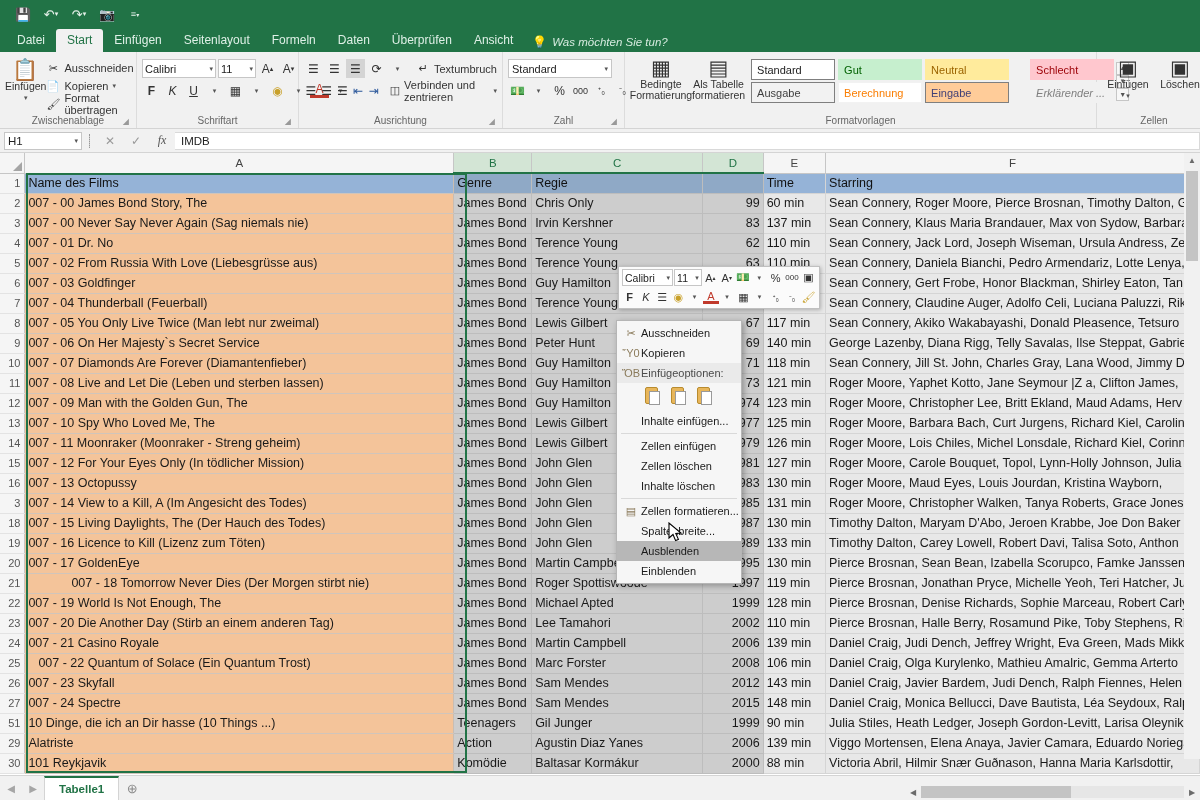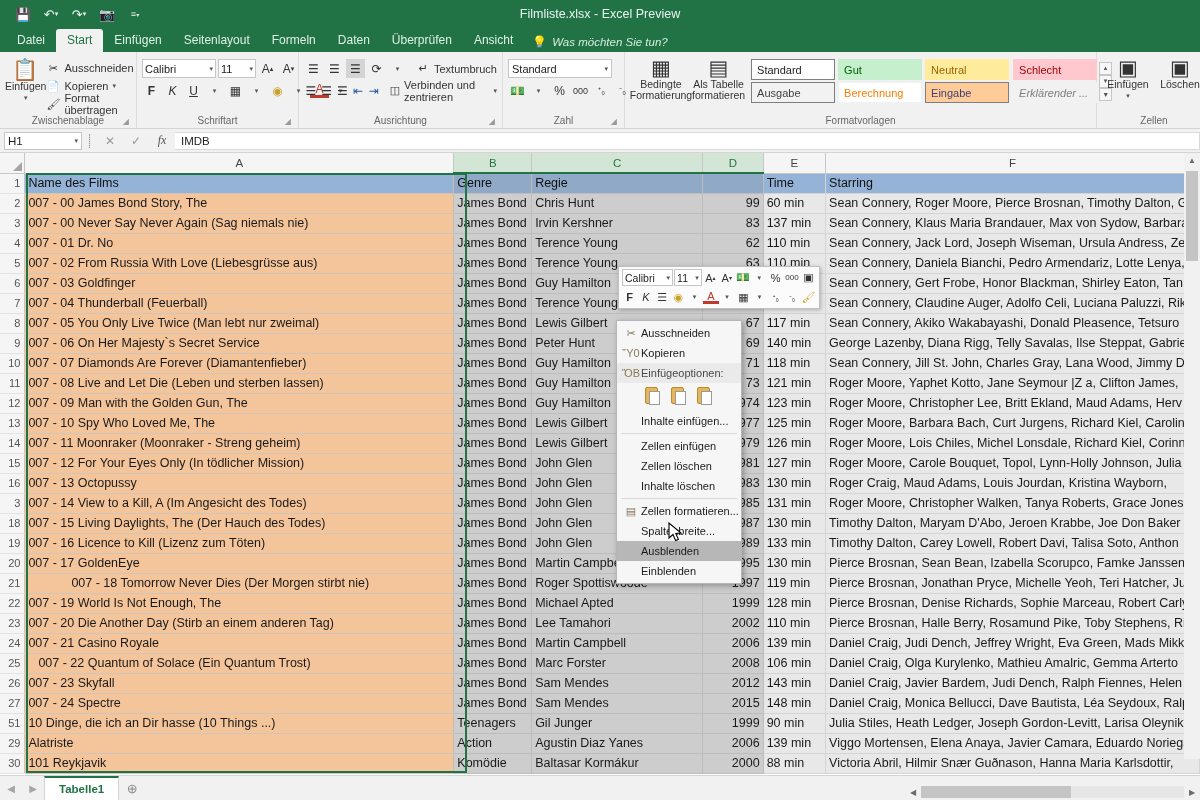--- a/index.html
+++ b/index.html
@@ -190,21 +190,20 @@
 <body>
 
 <div id="titlebar">
   <div id="qat">
     <div class="qbtn">💾</div>
     <div class="qbtn">↶<span style="font-size:7px">▾</span></div>
     <div class="qbtn">↷<span style="font-size:7px">▾</span></div>
     <div class="qbtn">📷</div>
     <div class="qbtn" style="font-size:9px">≡<span style="font-size:6px">▾</span></div>
   </div>
-  <div id="title-text">Filmliste.xlsx  -  Excel Preview</div>
 </div>
 
 <div id="tabstrip">
   <div class="tab">Datei</div>
   <div class="tab active">Start</div>
   <div class="tab">Einfügen</div>
   <div class="tab">Seitenlayout</div>
   <div class="tab">Formeln</div>
   <div class="tab">Daten</div>
   <div class="tab">Überprüfen</div>
@@ -366,21 +365,21 @@
           <div class="stylebox s-ausgabe">Ausgabe</div>
         </div>
         <div class="stylecol" style="margin-left:3px">
           <div class="stylebox s-gut">Gut</div>
           <div class="stylebox s-berech">Berechnung</div>
         </div>
         <div class="stylecol" style="margin-left:3px">
           <div class="stylebox s-neutral">Neutral</div>
           <div class="stylebox s-eingabe">Eingabe</div>
         </div>
-        <div class="stylecol" style="margin-left:4px">
+        <div class="stylecol" style="margin-left:21px">
           <div class="stylebox s-schlecht">Schlecht</div>
           <div class="stylebox s-erkl">Erklärender ...</div>
         </div>
         <div class="scrollarrows">
           <div>▴</div>
           <div>▾</div>
           <div>▼</div>
         </div>
       </div>
     </div>
@@ -435,21 +434,21 @@
           <td class="cell selc" style="width: 78px;">Genre</td>
           <td class="cell selc" style="width: 178px;">Regie</td>
           <td class="cell selc num" style="width: 64px;"></td>
           <td class="cell other" style="width: 64px;">Time</td>
           <td class="cell other" style="width: 366px;">Starring</td>
         </tr>
         <tr>
           <th class="rowhdr">2</th>
           <td class="cell colA" style="width: 440px;">007 - 00 James Bond Story, The</td>
           <td class="cell selc" style="width: 78px;">James Bond</td>
-          <td class="cell selc" style="width: 178px;">Chris Hunt</td>
+          <td class="cell selc" style="width: 178px;">Chris Only</td>
           <td class="cell selc num" style="width: 64px;">99</td>
           <td class="cell other" style="width: 64px;">60 min</td>
           <td class="cell other" style="width: 366px;">Sean Connery, Roger Moore, Pierce Brosnan, Timothy Dalton, G</td>
         </tr>
         <tr>
           <th class="rowhdr">3</th>
           <td class="cell colA" style="width: 440px;">007 - 00 Never Say Never Again (Sag niemals nie)</td>
           <td class="cell selc" style="width: 78px;">James Bond</td>
           <td class="cell selc" style="width: 178px;">Irvin Kershner</td>
           <td class="cell selc num" style="width: 64px;">83</td>
@@ -564,21 +563,21 @@
           <td class="cell other" style="width: 64px;">127 min</td>
           <td class="cell other" style="width: 366px;">Roger Moore, Carole Bouquet, Topol, Lynn-Holly Johnson, Julia</td>
         </tr>
         <tr>
           <th class="rowhdr">16</th>
           <td class="cell colA" style="width: 440px;">007 - 13 Octopussy</td>
           <td class="cell selc" style="width: 78px;">James Bond</td>
           <td class="cell selc" style="width: 178px;">John Glen</td>
           <td class="cell selc num" style="width: 64px;">1983</td>
           <td class="cell other" style="width: 64px;">130 min</td>
-          <td class="cell other" style="width: 366px;">Roger Craig, Maud Adams, Louis Jourdan, Kristina Wayborn, </td>
+          <td class="cell other" style="width: 366px;">Roger Moore, Maud Eyes, Louis Jourdan, Kristina Wayborn, </td>
         </tr>
         <tr>
           <th class="rowhdr">3</th>
           <td class="cell colA" style="width: 440px;">007 - 14 View to a Kill, A (Im Angesicht des Todes)</td>
           <td class="cell selc" style="width: 78px;">James Bond</td>
           <td class="cell selc" style="width: 178px;">John Glen</td>
           <td class="cell selc num" style="width: 64px;">1985</td>
           <td class="cell other" style="width: 64px;">131 min</td>
           <td class="cell other" style="width: 366px;">Roger Moore, Christopher Walken, Tanya Roberts, Grace Jones</td>
         </tr>

